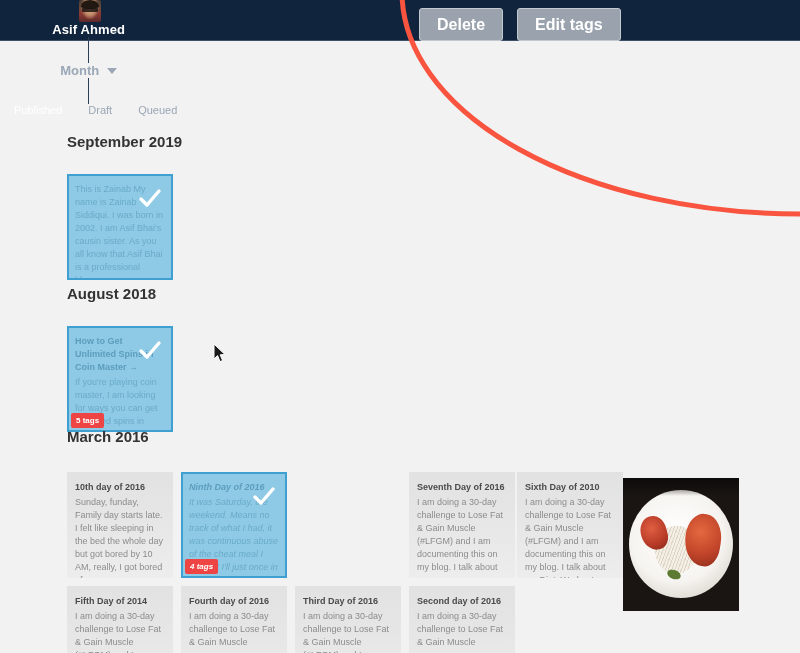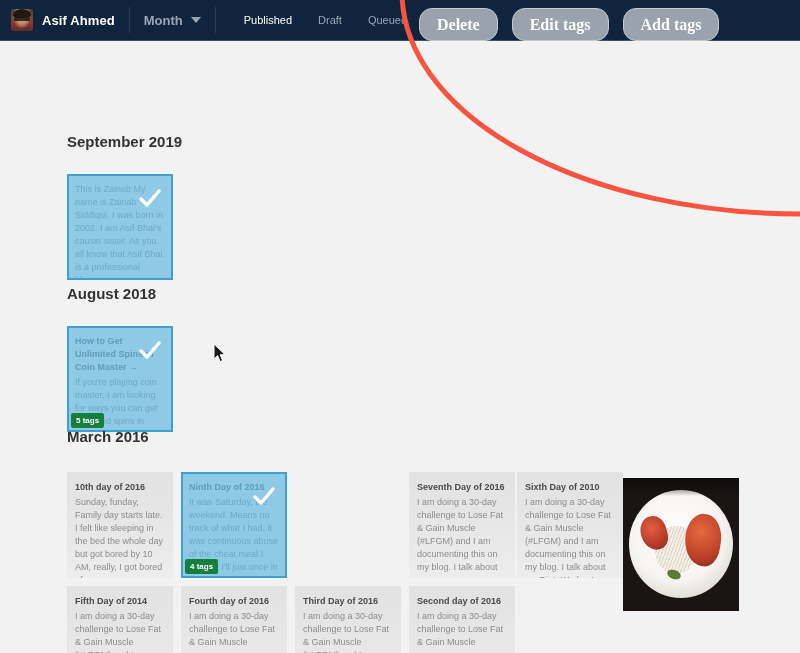--- a/index.html
+++ b/index.html
@@ -25,20 +25,21 @@
     border-bottom: 1px solid #3c4f66;
     box-sizing: border-box;
     display: flex;
     align-items: center;
     z-index: 5;
   }
   .nav-left {
     display: flex;
     align-items: center;
     height: 100%;
+    flex-direction: column;
   }
   .avatar {
     width: 22px;
     height: 22px;
     margin-left: 11px;
     margin-right: 9px;
     border-radius: 2px;
     overflow: hidden;
     flex: none;
     background: #2a2f3a;
@@ -114,26 +115,25 @@
     top: 8px;
     display: flex;
     gap: 14px;
   }
   .btn {
     background: #9aa3ad;
     color: #ffffff;
     font-size: 16px;
     font-weight: bold;
     border: 1px solid #c3c9cf;
-    border-radius: 13px;
+    border-radius: 3px;
     padding: 6px 17px;
     white-space: nowrap;
     box-sizing: border-box;
     line-height: 19px;
-    font-family: Liberation Serif, serif;
   }
 
   
   .content {
     position: absolute;
     top: 41px; left: 0;
     width: 800px;
     height: 612px;
     background: #f2f2f2;
     overflow: hidden;
@@ -180,21 +180,21 @@
     right: 8px;
     top: 10px;
     width: 26px;
     height: 26px;
     pointer-events: none;
   }
   .badge {
     position: absolute;
     left: 2px;
     bottom: 2px;
-    background: #15803d;
+    background: #ef4444;
     color: #ffffff;
     font-size: 8px;
     font-weight: bold;
     line-height: 11px;
     padding: 2px 5px;
     border-radius: 2px;
     white-space: nowrap;
   }
 
   .photo-card {
@@ -289,21 +289,20 @@
     <div class="tabs">
       <span class="tab active">Published</span>
       <span class="tab">Draft</span>
       <span class="tab">Queued</span>
     </div>
   </div>
 
   <div class="nav-actions">
     <div class="btn">Delete</div>
     <div class="btn">Edit tags</div>
-    <div class="btn">Add tags</div>
   </div>
 </div>
 
 <div class="content">
 
   <div class="month-heading" style="top:92px">September 2019</div>
 
   <div class="card selected" style="left:67px; top:133px;">
     <span class="c-body">This is Zainab My name is Zainab Siddiqui. I was born in 2002. I am Asif Bhai's causin sister. As you all know that Asif Bhai is a professional blogger.</span>
     <svg class="check" viewBox="0 0 26 26">
@@ -322,21 +321,21 @@
     <span class="badge">5 tags</span>
   </div>
 
   <div class="month-heading" style="top:387px">March 2016</div>
 
   <div class="card" style="left:67px; top:431px;">
     <span class="c-title">10th day of 2016</span>
     <span class="c-body">Sunday, funday, Family day starts late. I felt like sleeping in the bed the whole day but got bored by 10 AM, really, I got bored of</span>
   </div>
 
-  <div class="card selected" style="left:181px; top:431px;">
+  <div class="card selected" style="left:181px; top:431px;font-style:italic;">
     <span class="c-title">Ninth Day of 2016</span>
     <span class="c-body">It was Saturday, the weekend. Means no track of what I had, it was continuous abuse of the cheat meal I thought I'll just once in the</span>
     <svg class="check" viewBox="0 0 26 26">
       <path d="M4 13 L10 19 L22 5" stroke="#ffffff" stroke-width="3.4" fill="none" stroke-linecap="round" stroke-linejoin="round"></path>
     </svg>
     <span class="badge">4 tags</span>
   </div>
 
 
   <div class="card" style="left:409px; top:431px;">

